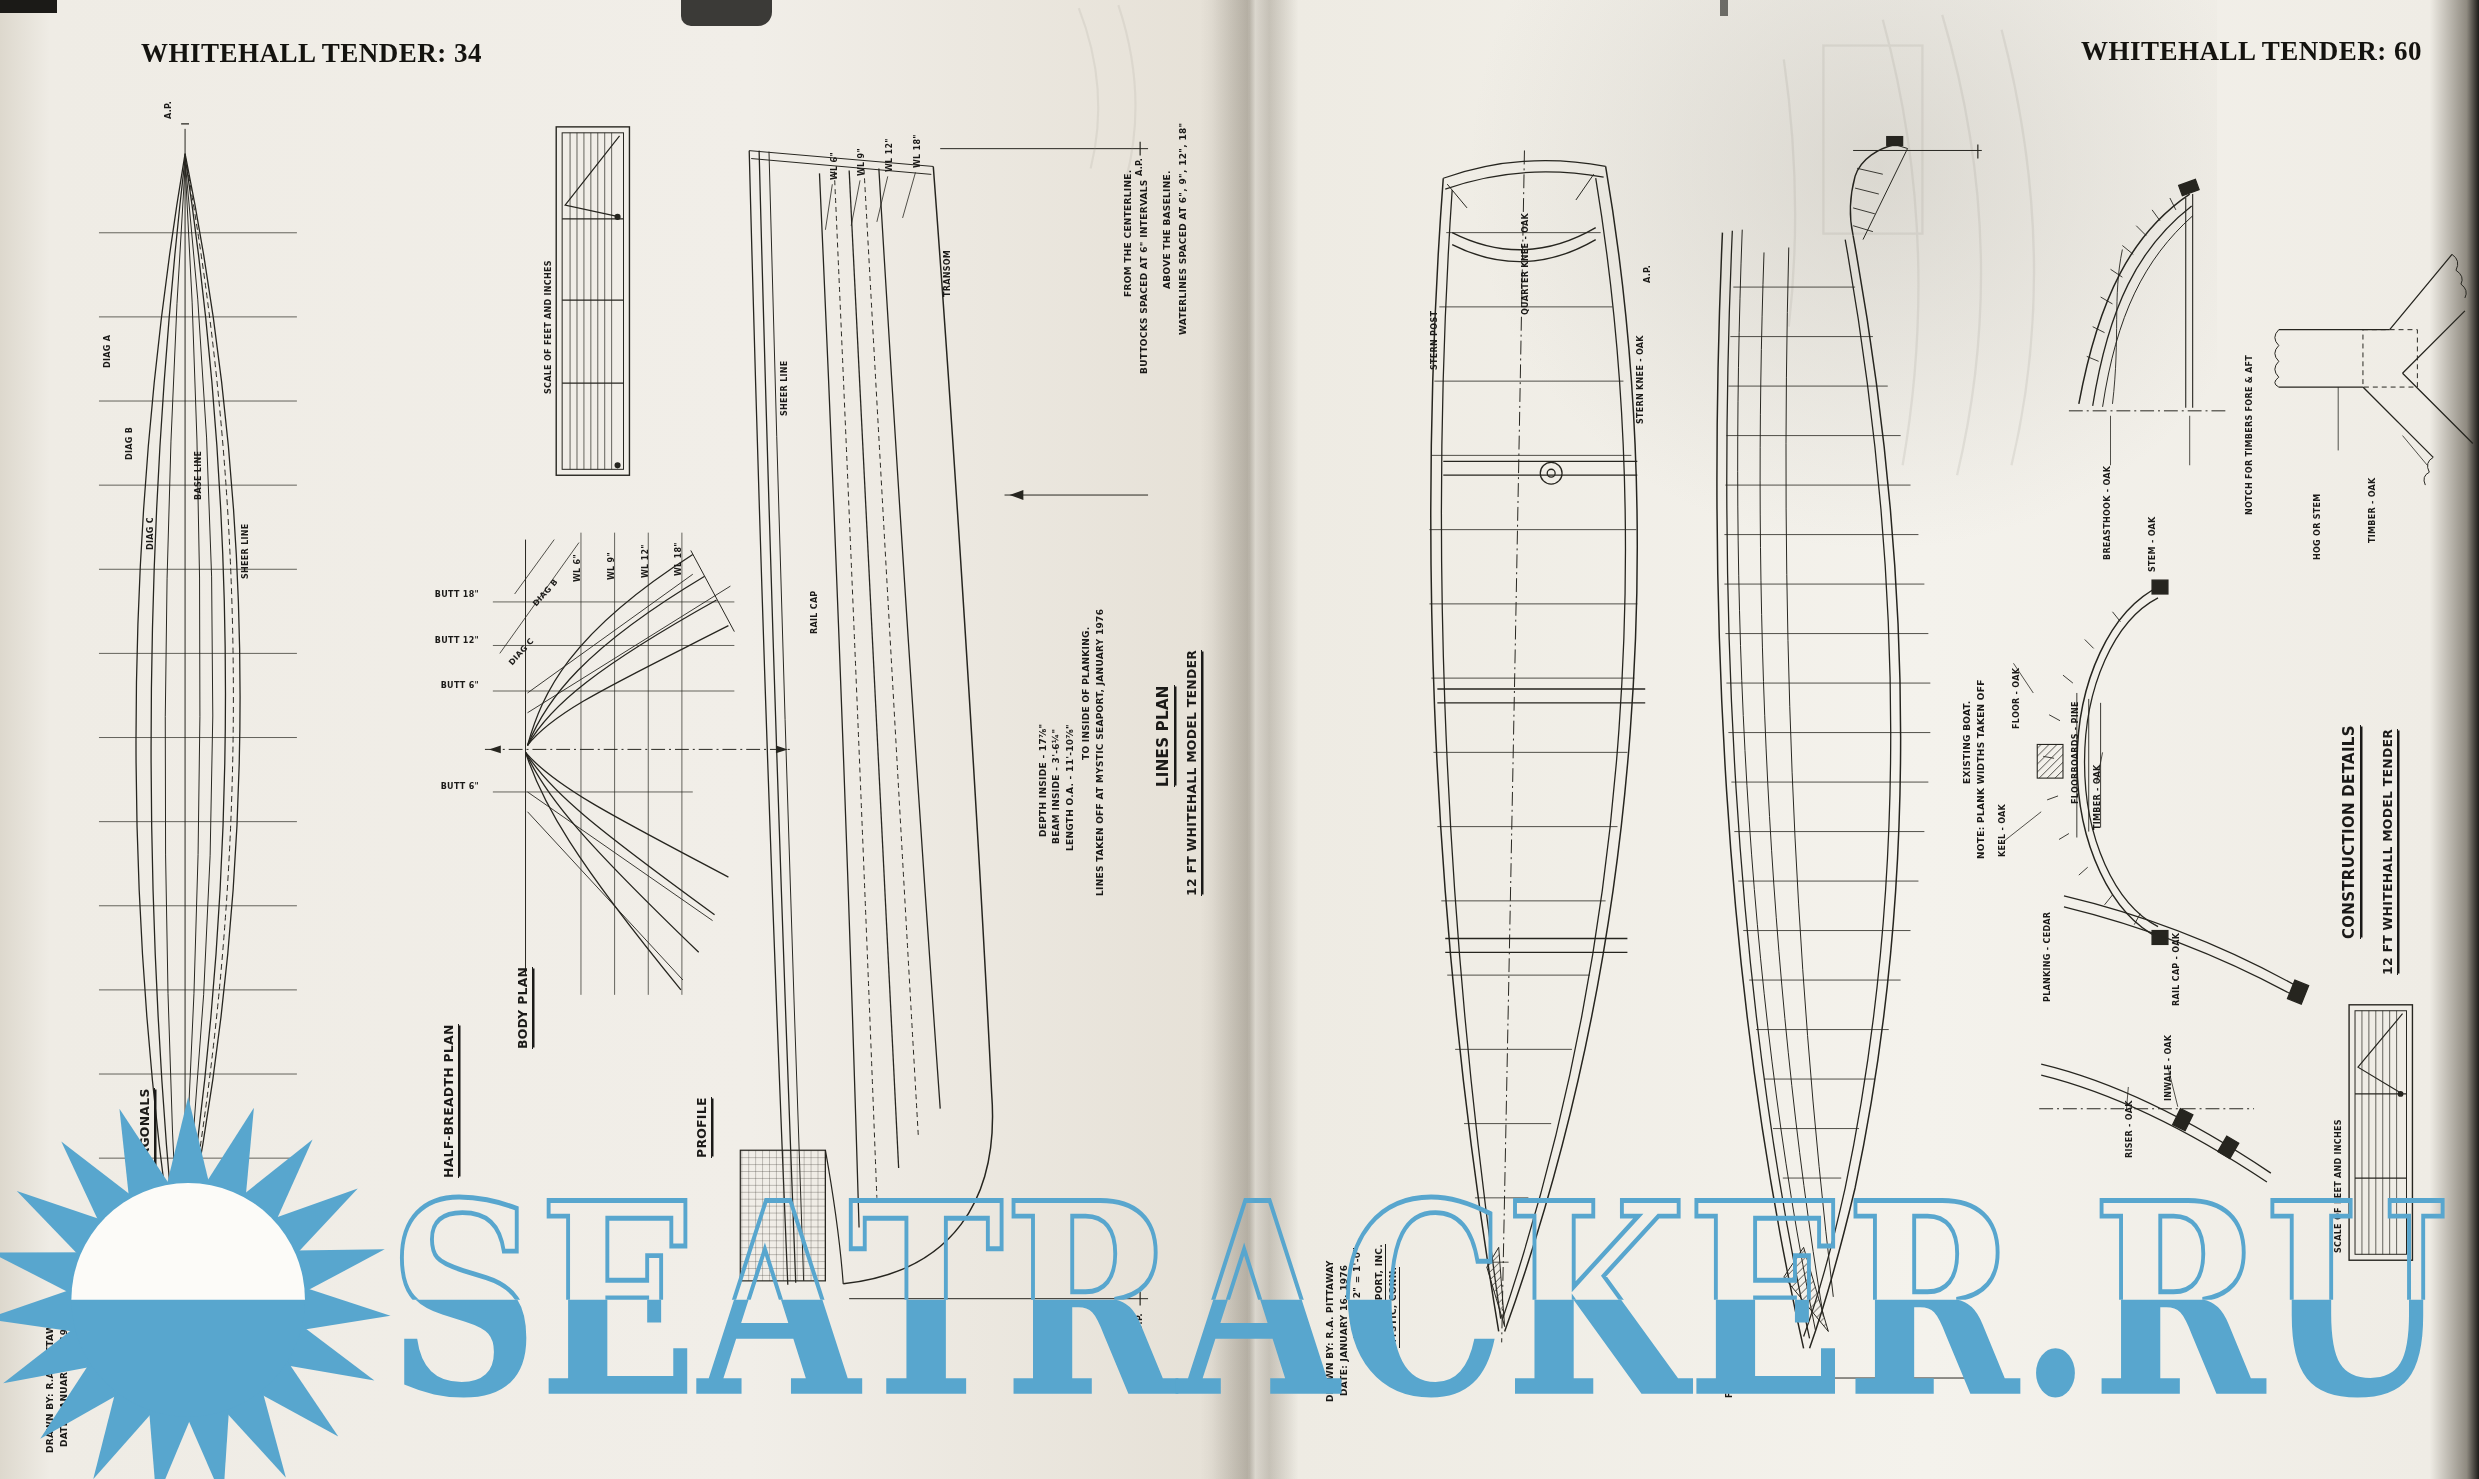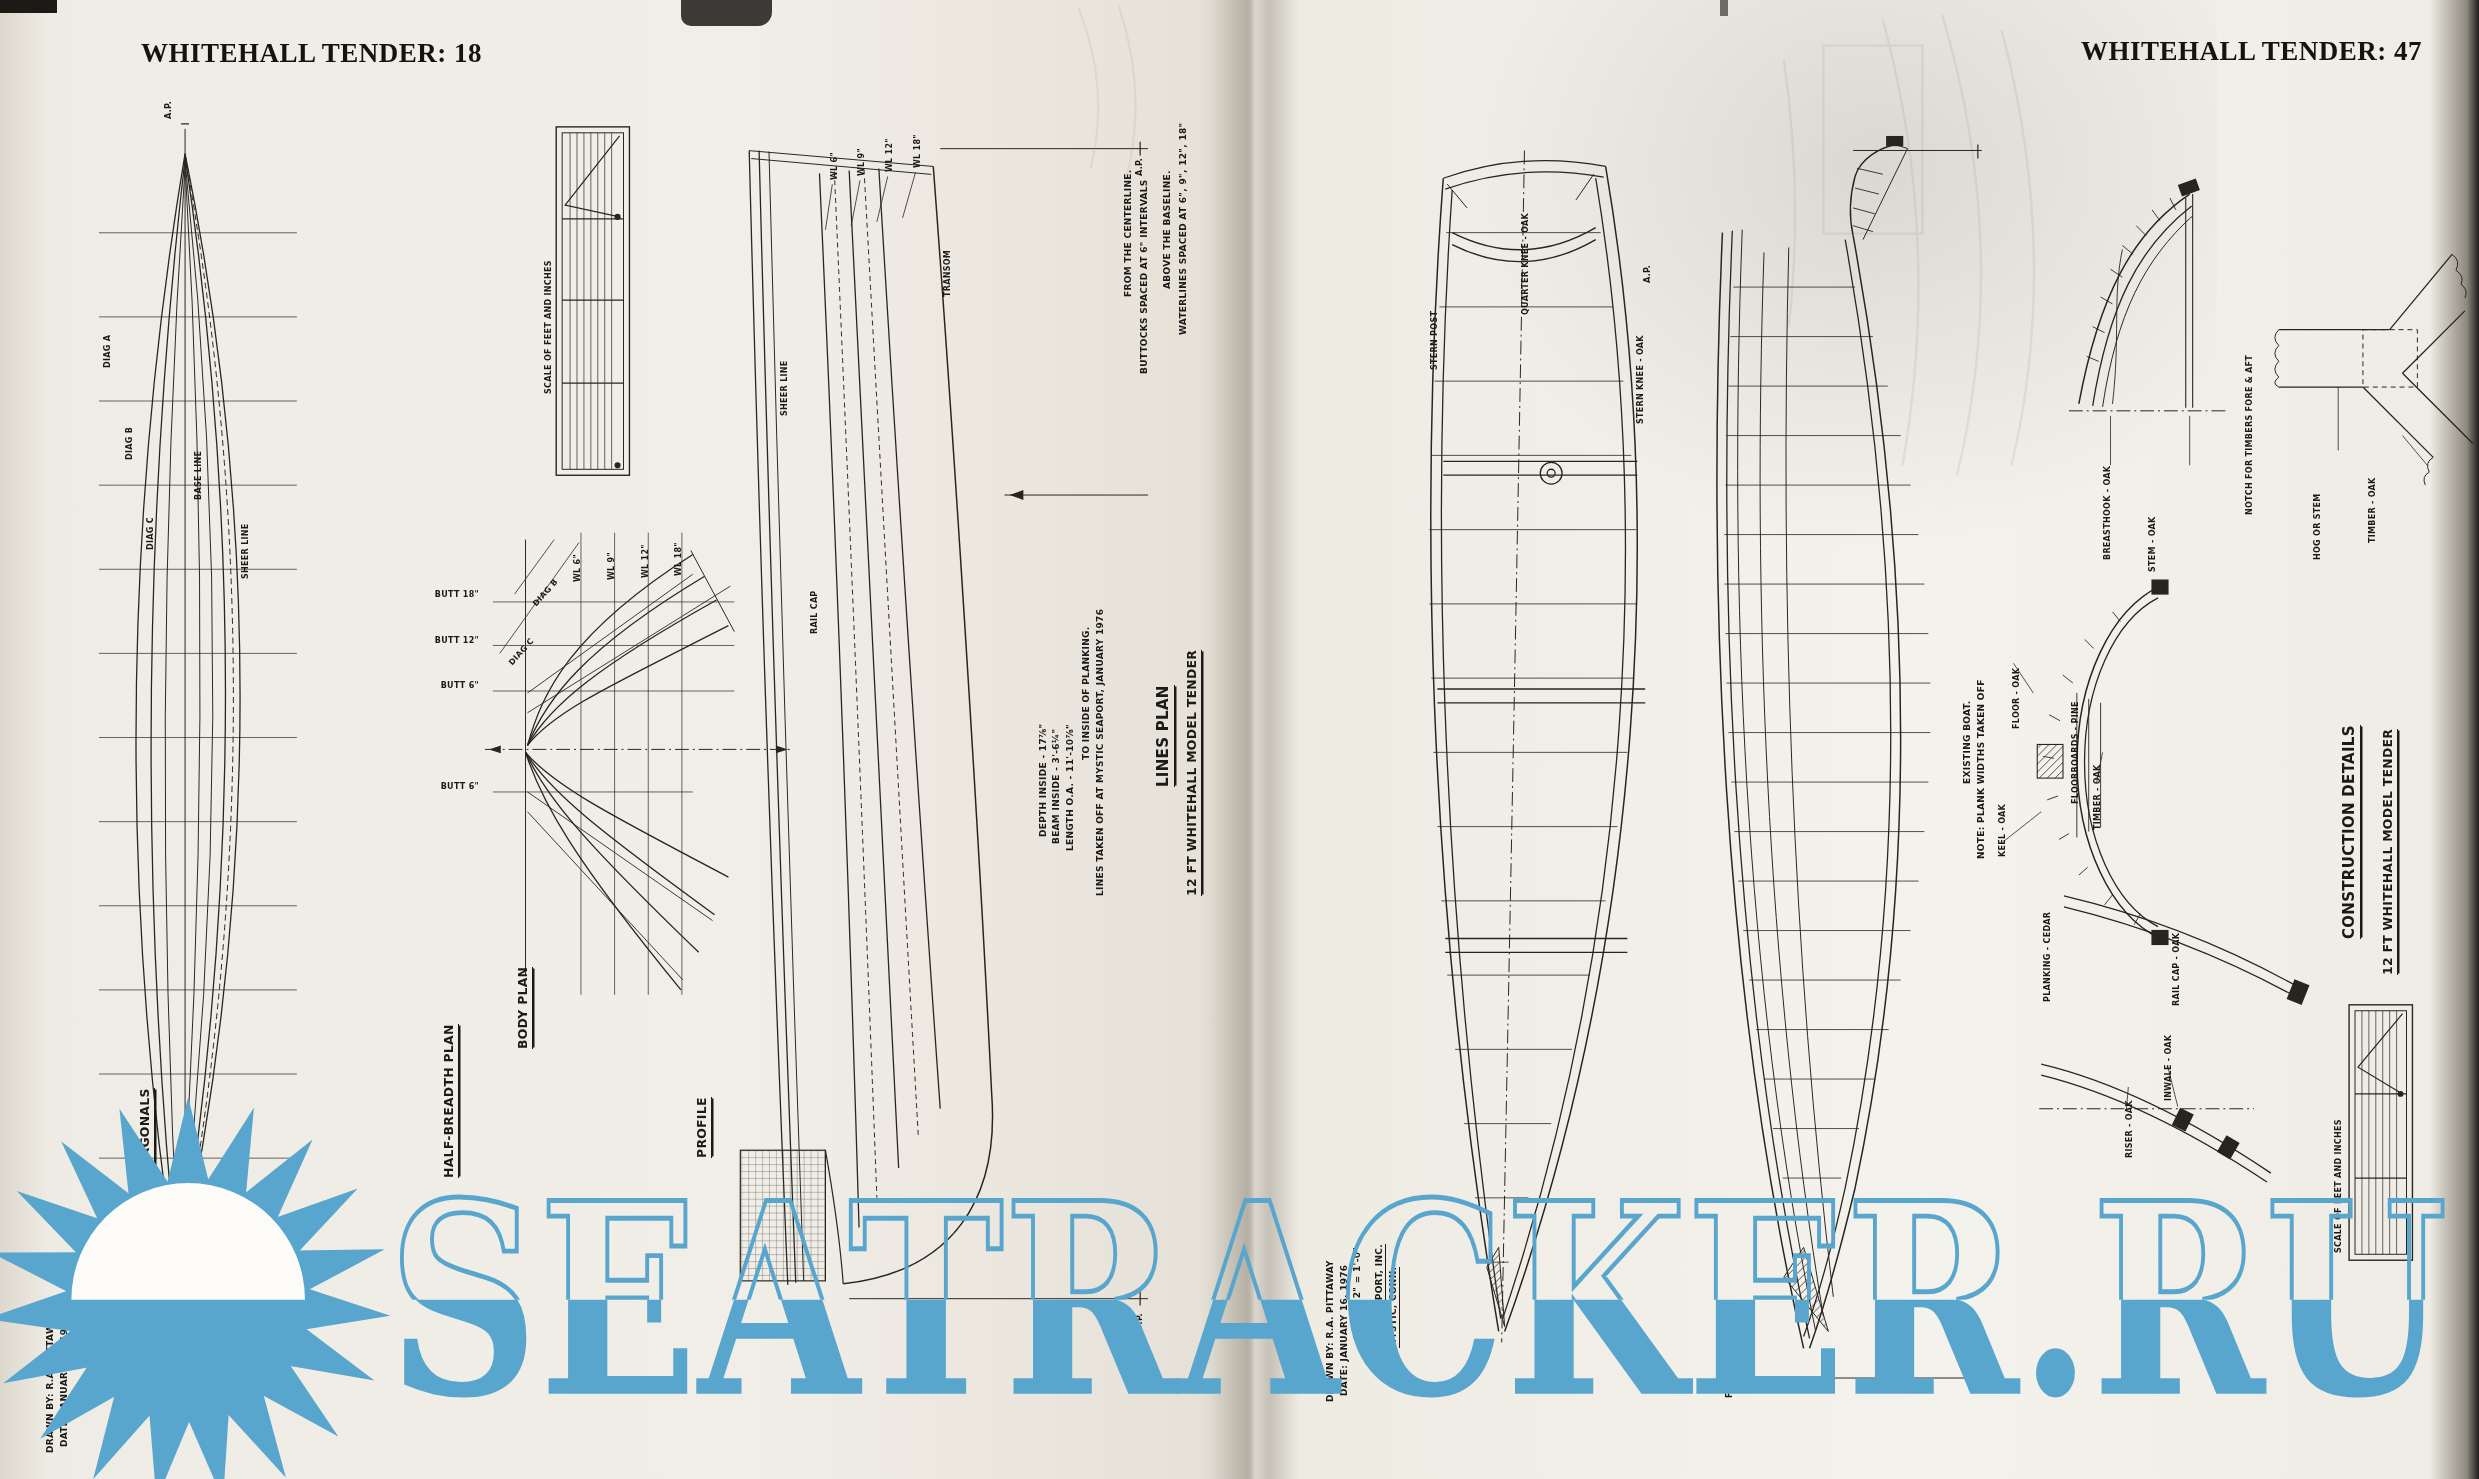--- a/index.html
+++ b/index.html
@@ -240,21 +240,21 @@
       <rect x="1117" y="1021" width="52" height="246" stroke-width="1"></rect>
       <g stroke-width=".7">
         <path d="M1124 1021V1267M1131 1021V1267M1138 1021V1267M1145 1021V1267M1152 1021V1267M1159 1021V1267"></path>
       </g>
       <path d="M1117 1105H1169M1117 1190H1169" stroke-width="1.2"></path>
       <path d="M1165 1024L1120 1078L1165 1105" stroke-width="1.2"></path>
       <circle cx="1163" cy="1105" r="2.2" fill="#26251f"></circle>
     </g>
   </svg>
 
-  <div class="hdr" style="left:141px;top:38px;">WHITEHALL TENDER: 18</div>
+  <div class="hdr" style="left:141px;top:38px;">WHITEHALL TENDER: 34</div>
 
   <div class="v s8" style="left:103px;top:368px;">DIAG A</div>
   <div class="v s8" style="left:125px;top:460px;">DIAG B</div>
   <div class="v s8" style="left:146px;top:550px;">DIAG C</div>
   <div class="v s8" style="left:194px;top:500px;">BASE LINE</div>
   <div class="v s8" style="left:241px;top:579px;">SHEER LINE</div>
   <div class="v s8" style="left:164px;top:119px;">A.P.</div>
   <div class="v t1" style="left:137px;top:1173px;">DIAGONALS</div>
 
   <div class="v s8" style="left:544px;top:394px;">SCALE OF FEET AND INCHES</div>
@@ -295,21 +295,21 @@
   <div class="v" style="left:1065px;top:851px;">LENGTH O.A.  -  11'-10⅞"</div>
   <div class="v" style="left:1051px;top:844px;">BEAM INSIDE  -  3'-6¼"</div>
   <div class="v" style="left:1038px;top:837px;">DEPTH INSIDE  -  17⅞"</div>
 
   <div class="v ul" style="left:117px;top:1329px;">MYSTIC SEAPORT</div>
   <div class="v ul" style="left:103px;top:1322px;">MYSTIC, CONN.</div>
   <div class="v" style="left:45px;top:1453px;">DRAWN BY: R.A. PITTAWAY</div>
   <div class="v" style="left:59px;top:1447px;">DATE: JANUARY 16, 1976</div>
   <div class="v" style="left:74px;top:1358px;">SCALE: 2" = 1'-0"</div>
 
-  <div class="hdr" style="left:2081px;top:36px;">WHITEHALL TENDER: 47</div>
+  <div class="hdr" style="left:2081px;top:36px;">WHITEHALL TENDER: 60</div>
 
   <div class="v s8" style="left:1521px;top:315px;">QUARTER KNEE - OAK</div>
   <div class="v s8" style="left:1430px;top:370px;">STERN POST</div>
   <div class="v s8" style="left:1643px;top:283px;">A.P.</div>
   <div class="v s8" style="left:1636px;top:424px;">STERN KNEE - OAK</div>
   <div class="v s8" style="left:1725px;top:1398px;">F.P.</div>
 
   <div class="v s8" style="left:2103px;top:560px;">BREASTHOOK - OAK</div>
   <div class="v s8" style="left:2148px;top:572px;">STEM - OAK</div>
   <div class="v s8" style="left:2245px;top:515px;">NOTCH FOR TIMBERS FORE &amp; AFT</div>

